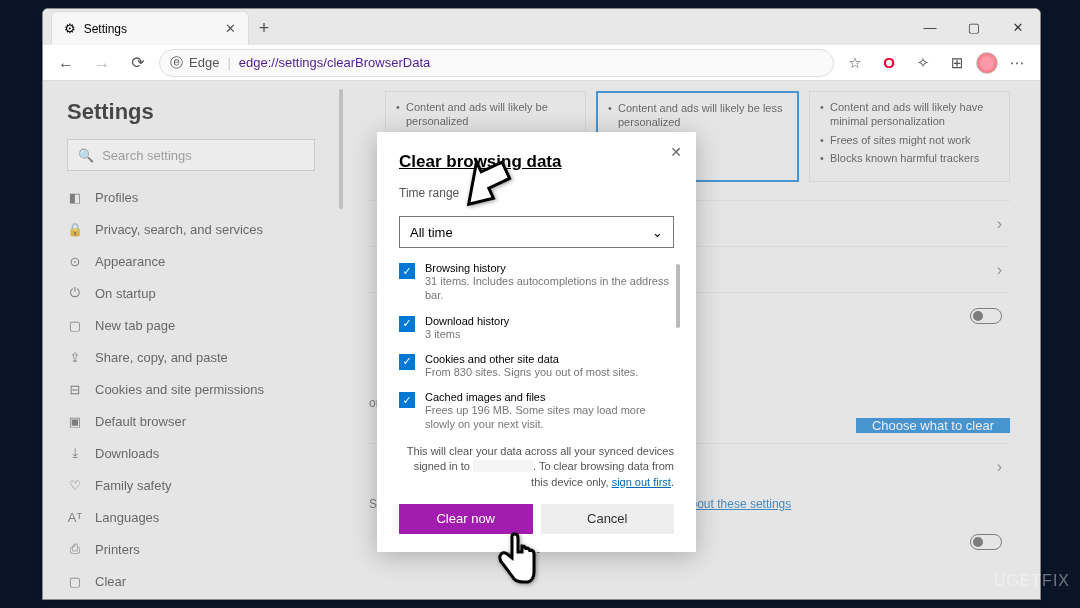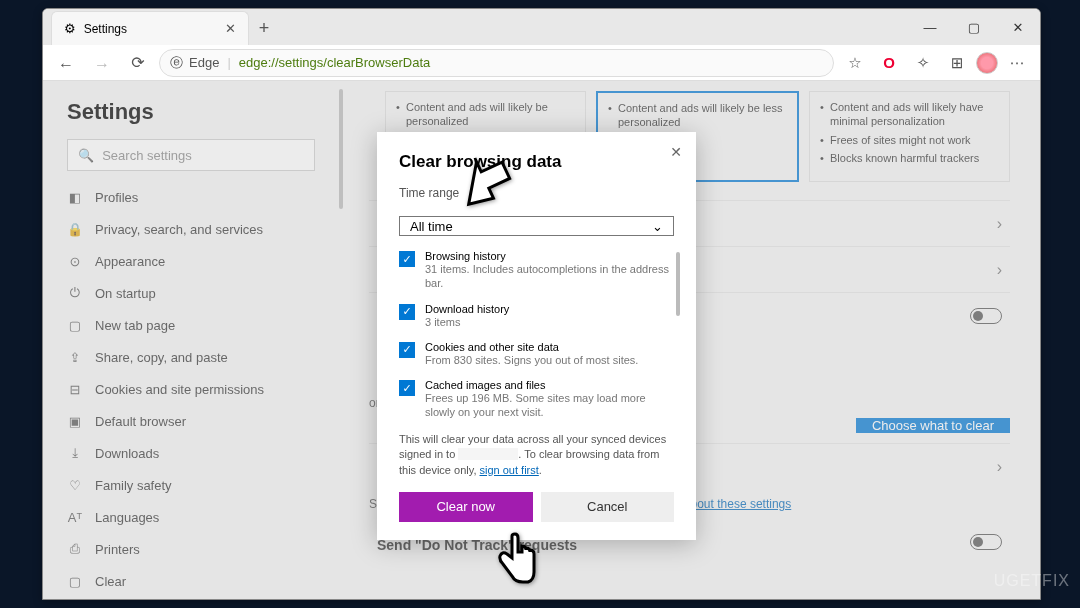--- a/index.html
+++ b/index.html
@@ -10,21 +10,21 @@
 .tab .gear { margin-right: 8px; font-size: 13px; }
 .tab .close-x { margin-left: auto; font-size: 13px; color: #555; }
 .newtab { width: 30px; text-align: center; font-size: 18px; color: #555; padding-bottom: 6px; }
 .win-controls { margin-left: auto; display: flex; }
 .win-btn { width: 44px; height: 36px; display: flex; align-items: center; justify-content: center; font-size: 13px; color: #333; }
 .addrbar { height: 36px; background: #fff; border-bottom: 1px solid #ddd; display: flex; align-items: center; padding: 0 8px; gap: 6px; }
 .nav-btn { width: 30px; height: 30px; display: flex; align-items: center; justify-content: center; color: #555; font-size: 16px; }
 .nav-btn.disabled { color: #bbb; }
 .url-box { flex: 1; height: 28px; border: 1px solid #ddd; border-radius: 14px; display: flex; align-items: center; padding: 0 10px; font-size: 13px; color: #555; background: #fafafa; }
 .url-box .divider { margin: 0 8px; color: #ccc; }
-.url-box .path { color: #4d7c0f; }
+.url-box .path { color: #4c1d95; }
 .tool-icons { display: flex; align-items: center; gap: 4px; }
 .tool-icon { width: 30px; height: 30px; display: flex; align-items: center; justify-content: center; color: #555; font-size: 15px; }
 .red-icon { color: #e03; font-weight: bold; }
 .avatar { width: 22px; height: 22px; border-radius: 50%; background: radial-gradient(circle, #f9a 40%, #d55 100%); border: 1px solid #ccc; }
 .content { display: flex; height: calc(100% - 72px); background: #f5f5f5; }
 .dim-overlay { position: absolute; top: 72px; left: 0; right: 0; bottom: 0; background: rgba(200,200,200,0.35); pointer-events: none; }
 .sidebar { width: 296px; padding: 18px 24px; overflow: hidden; }
 .sidebar h1 { font-size: 22px; font-weight: 600; margin-bottom: 14px; }
 .search-box { height: 32px; border: 1px solid #ccc; background: #fff; display: flex; align-items: center; padding: 0 10px; font-size: 13px; color: #888; margin-bottom: 10px; }
 .search-box .sicon { margin-right: 8px; }
@@ -41,30 +41,30 @@
 .setting-row { display: flex; align-items: center; justify-content: space-between; border-top: 1px solid #e3e3e3; height: 46px; padding: 0 8px; }
 .chevron { color: #777; font-size: 16px; }
 .toggle-off { width: 32px; height: 16px; border: 1px solid #555; border-radius: 8px; position: relative; }
 .toggle-off::after { content: ""; position: absolute; left: 2px; top: 2px; width: 10px; height: 10px; background: #555; border-radius: 50%; }
 .desc-text { font-size: 12px; color: #555; margin: 8px 0; }
 .link { color: #0067b8; text-decoration: underline; }
 .blue-btn { background: #0078d4; color: #fff; border: none; padding: 0 16px; font-size: 13px; float: right; margin-bottom: 10px;}
 .section-title { font-size: 14px; font-weight: 600; margin-top: 6px; }
 .dialog { position: absolute; left: 377px; top: 132px; width: 319px; background: #fff; box-shadow: 0 4px 24px rgba(0,0,0,0.25); padding: 20px 22px 18px; z-index: 100; }
 .dialog-close { position: absolute; top: 12px; right: 14px; color: #666; font-size: 14px; cursor: pointer; }
-.dialog h2 { font-size: 17px; font-weight: 600; margin-bottom: 14px; }
+.dialog h2 { font-size: 17px; font-weight: 600; margin-bottom: 14px; text-decoration: underline; }
 .dialog .label { font-size: 12px; color: #555; margin-bottom: 16px; }
-.time-select { width: 100%; height: 20px; border: 1px solid #777; display: flex; align-items: center; justify-content: space-between; padding: 0 10px; font-size: 13px; margin-bottom: 14px; }
+.time-select { width: 100%; height: 32px; border: 1px solid #777; display: flex; align-items: center; justify-content: space-between; padding: 0 10px; font-size: 13px; margin-bottom: 14px; }
 .check-area { position: relative; }
 .check-scroll { position: absolute; right: -6px; top: 2px; width: 4px; height: 64px; background: #bbb; border-radius: 2px; }
 .check-row { display: flex; gap: 10px; margin-bottom: 12px; }
 .checkbox { width: 16px; height: 16px; background: #0078d4; display: flex; align-items: center; justify-content: center; color: #fff; font-size: 11px; flex-shrink: 0; margin-top: 1px; }
 .check-content .title { font-size: 11px; font-weight: 500; }
 .check-content .sub { font-size: 11px; color: #777; line-height: 1.3; }
-.sync-note { font-size: 11px; color: #555; line-height: 1.4; margin: 4px 0 14px; }
+.sync-note { font-size: 11px; color: #555; line-height: 1.4; margin: 4px 0 14px; text-align: right; }
 .dialog-btns { display: flex; gap: 8px; }
 .dialog-btns button { flex: 1; height: 30px; font-size: 13px; border: none; cursor: pointer; }
 .btn-primary { background: #a21caf; color: #fff; }
 .btn-secondary { background: #eee; color: #333; border: 1px solid #ccc; }
 .cursor-arrow { position: absolute; z-index: 200; }
 .cursor-arrow svg { filter: drop-shadow(1px 1px 2px rgba(0,0,0,0.4)); }
 .cursor-hand { position: absolute; z-index: 200; }
 .cursor-hand svg { filter: drop-shadow(1px 1px 2px rgba(0,0,0,0.4)); }
 .watermark { position: absolute; bottom: 18px; right: 10px; color: rgba(255,255,255,0.4); font-size: 16px; font-weight: 300; letter-spacing: 1px; }
 </style>

